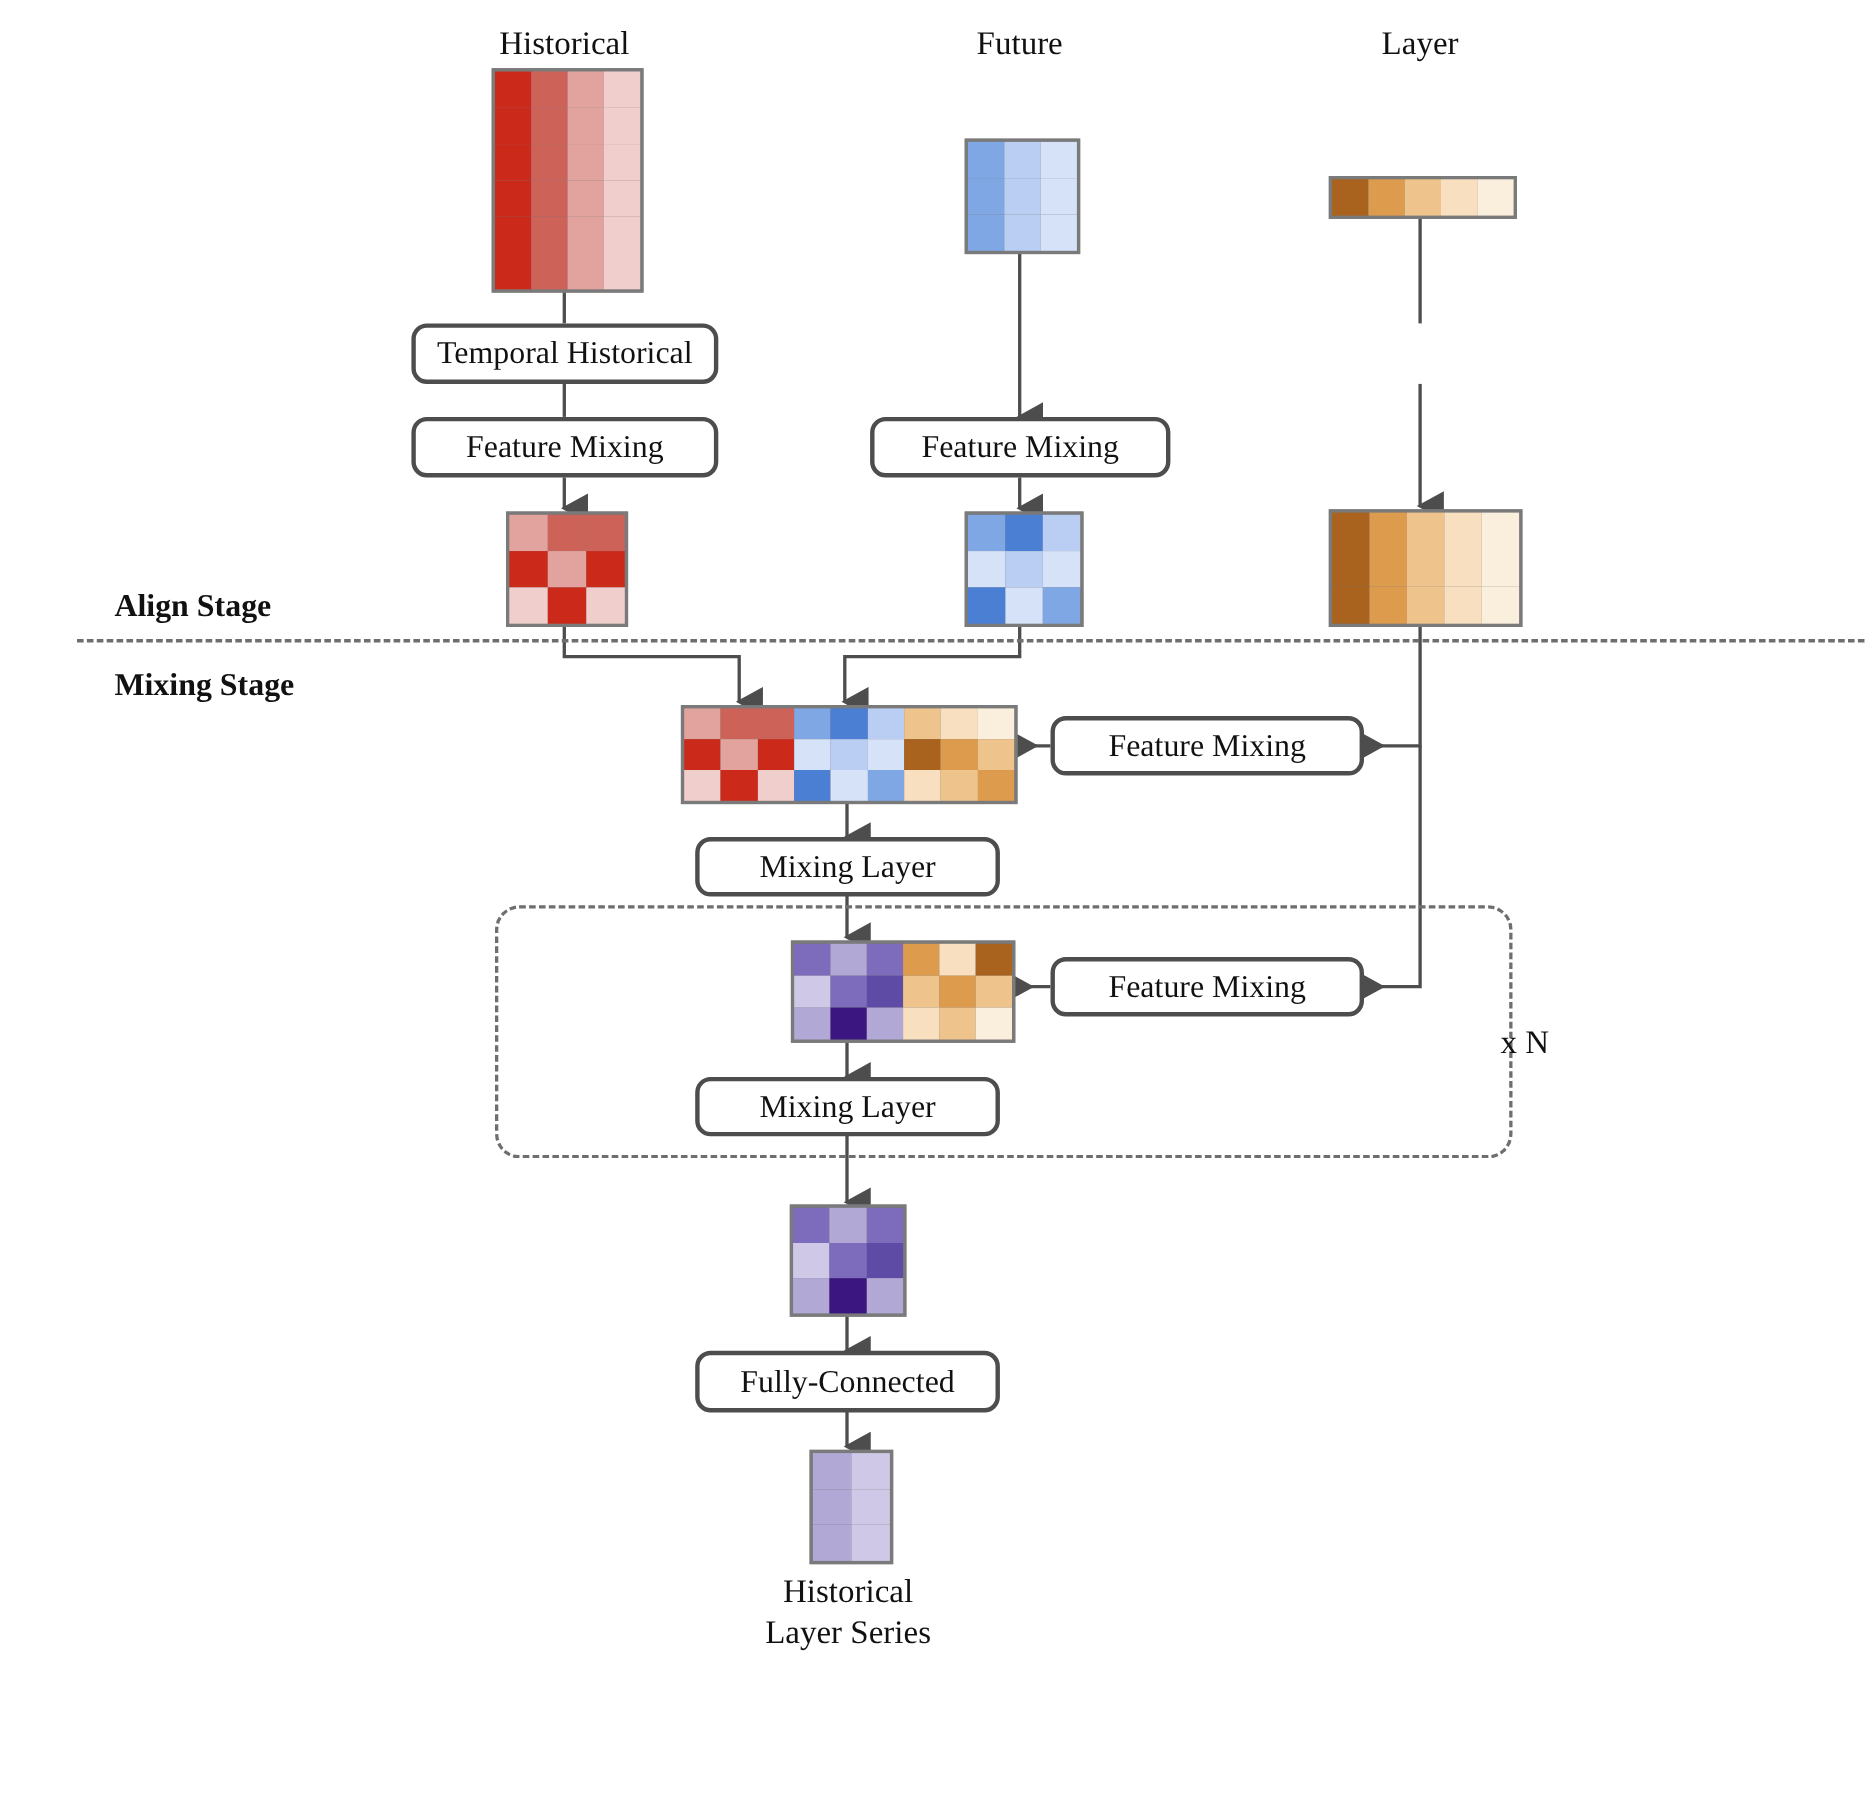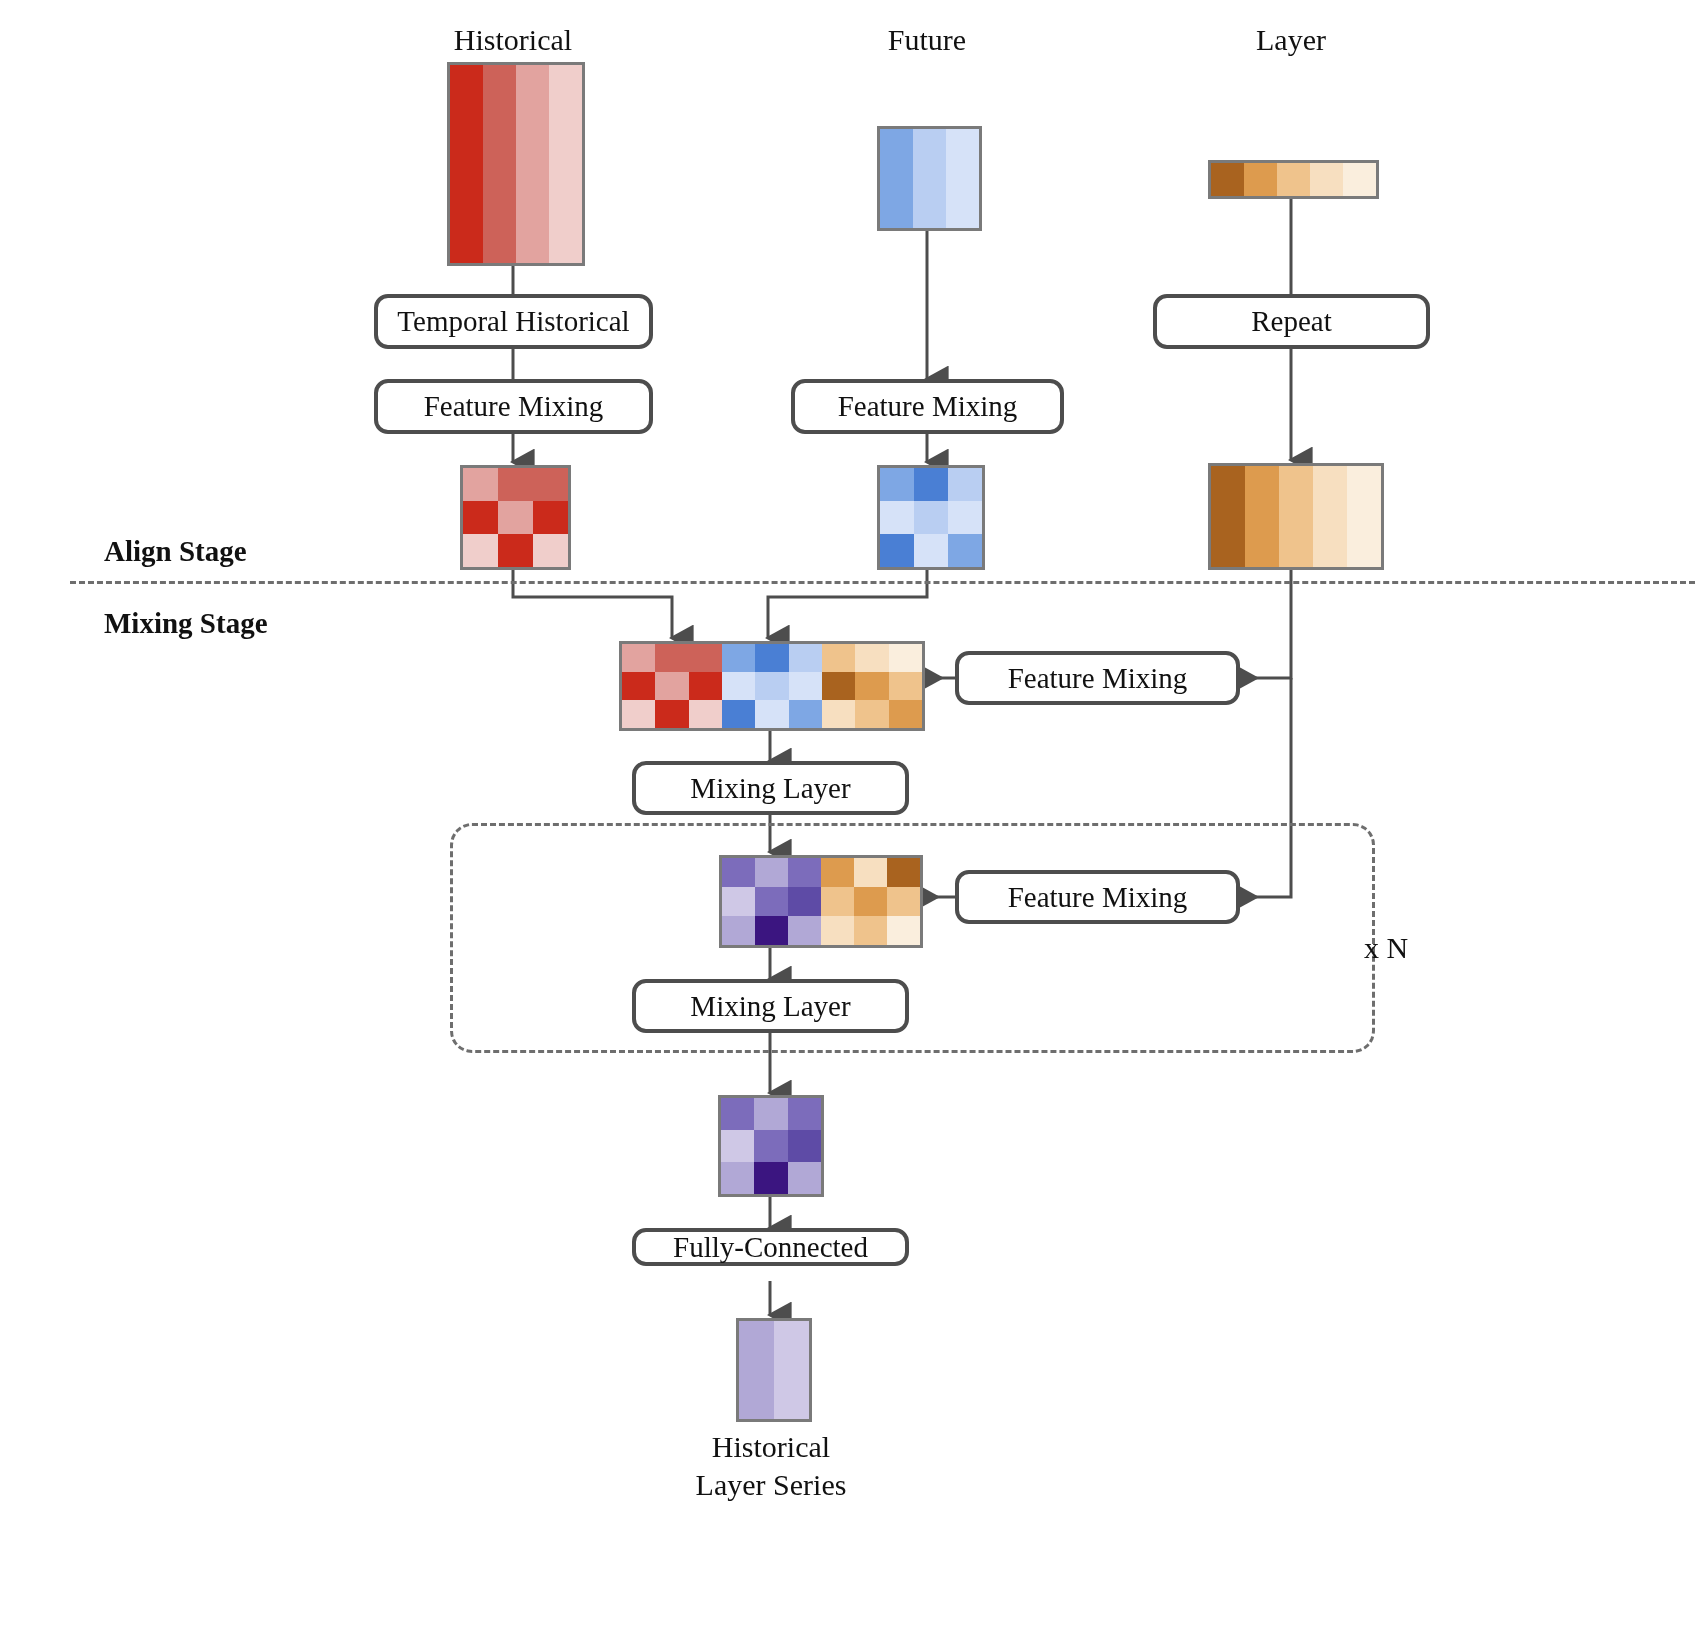--- a/index.html
+++ b/index.html
@@ -192,21 +192,20 @@
       <div class="cell" style="background: rgb(247, 223, 192);"></div>
       <div class="cell" style="background: rgb(250, 238, 221);"></div>
     </div>
 
   <div class="abs pbox" style="left:374px; top:294px; width:279px; height:55px;">Temporal Historical</div>
 
   <div class="abs pbox" style="left:374px; top:379px; width:279px; height:55px;">Feature Mixing</div>
 
   <div class="abs pbox" style="left:791px; top:379px; width:273px; height:55px;">Feature Mixing</div>
 
-  <div class="abs pbox" style="left:1153px; top:294px; width:277px; height:55px;">Repeat</div>
 
   <div class="abs matrix" id="m-hist-al" style="left: 460px; top: 465px; width: 105px; height: 99px; grid-template-columns: repeat(3, 1fr); grid-template-rows: repeat(3, 1fr);">
       <div class="cell" style="background: rgb(226, 163, 159);"></div>
       <div class="cell" style="background: rgb(205, 98, 89);"></div>
       <div class="cell" style="background: rgb(205, 98, 89);"></div>
       <div class="cell" style="background: rgb(203, 42, 27);"></div>
       <div class="cell" style="background: rgb(226, 163, 159);"></div>
       <div class="cell" style="background: rgb(203, 42, 27);"></div>
       <div class="cell" style="background: rgb(240, 206, 203);"></div>
       <div class="cell" style="background: rgb(203, 42, 27);"></div>
@@ -316,21 +315,21 @@
       <div class="cell" style="background: rgb(177, 168, 214);"></div>
       <div class="cell" style="background: rgb(124, 108, 187);"></div>
       <div class="cell" style="background: rgb(207, 200, 230);"></div>
       <div class="cell" style="background: rgb(124, 108, 187);"></div>
       <div class="cell" style="background: rgb(94, 75, 166);"></div>
       <div class="cell" style="background: rgb(177, 168, 214);"></div>
       <div class="cell" style="background: rgb(59, 21, 128);"></div>
       <div class="cell" style="background: rgb(177, 168, 214);"></div>
     </div>
 
-  <div class="abs pbox" style="left:632px; top:1228px; width:277px; height:38px;">Fully-Connected</div>
+  <div class="abs pbox" style="left:632px; top:1228px; width:277px; height:56px;">Fully-Connected</div>
 
   <div class="abs matrix" id="m-out" style="left: 736px; top: 1318px; width: 70px; height: 98px; grid-template-columns: repeat(2, 1fr); grid-template-rows: repeat(3, 1fr);">
       <div class="cell" style="background: rgb(177, 168, 214);"></div>
       <div class="cell" style="background: rgb(207, 200, 230);"></div>
       <div class="cell" style="background: rgb(177, 168, 214);"></div>
       <div class="cell" style="background: rgb(207, 200, 230);"></div>
       <div class="cell" style="background: rgb(177, 168, 214);"></div>
       <div class="cell" style="background: rgb(207, 200, 230);"></div>
     </div>
 

